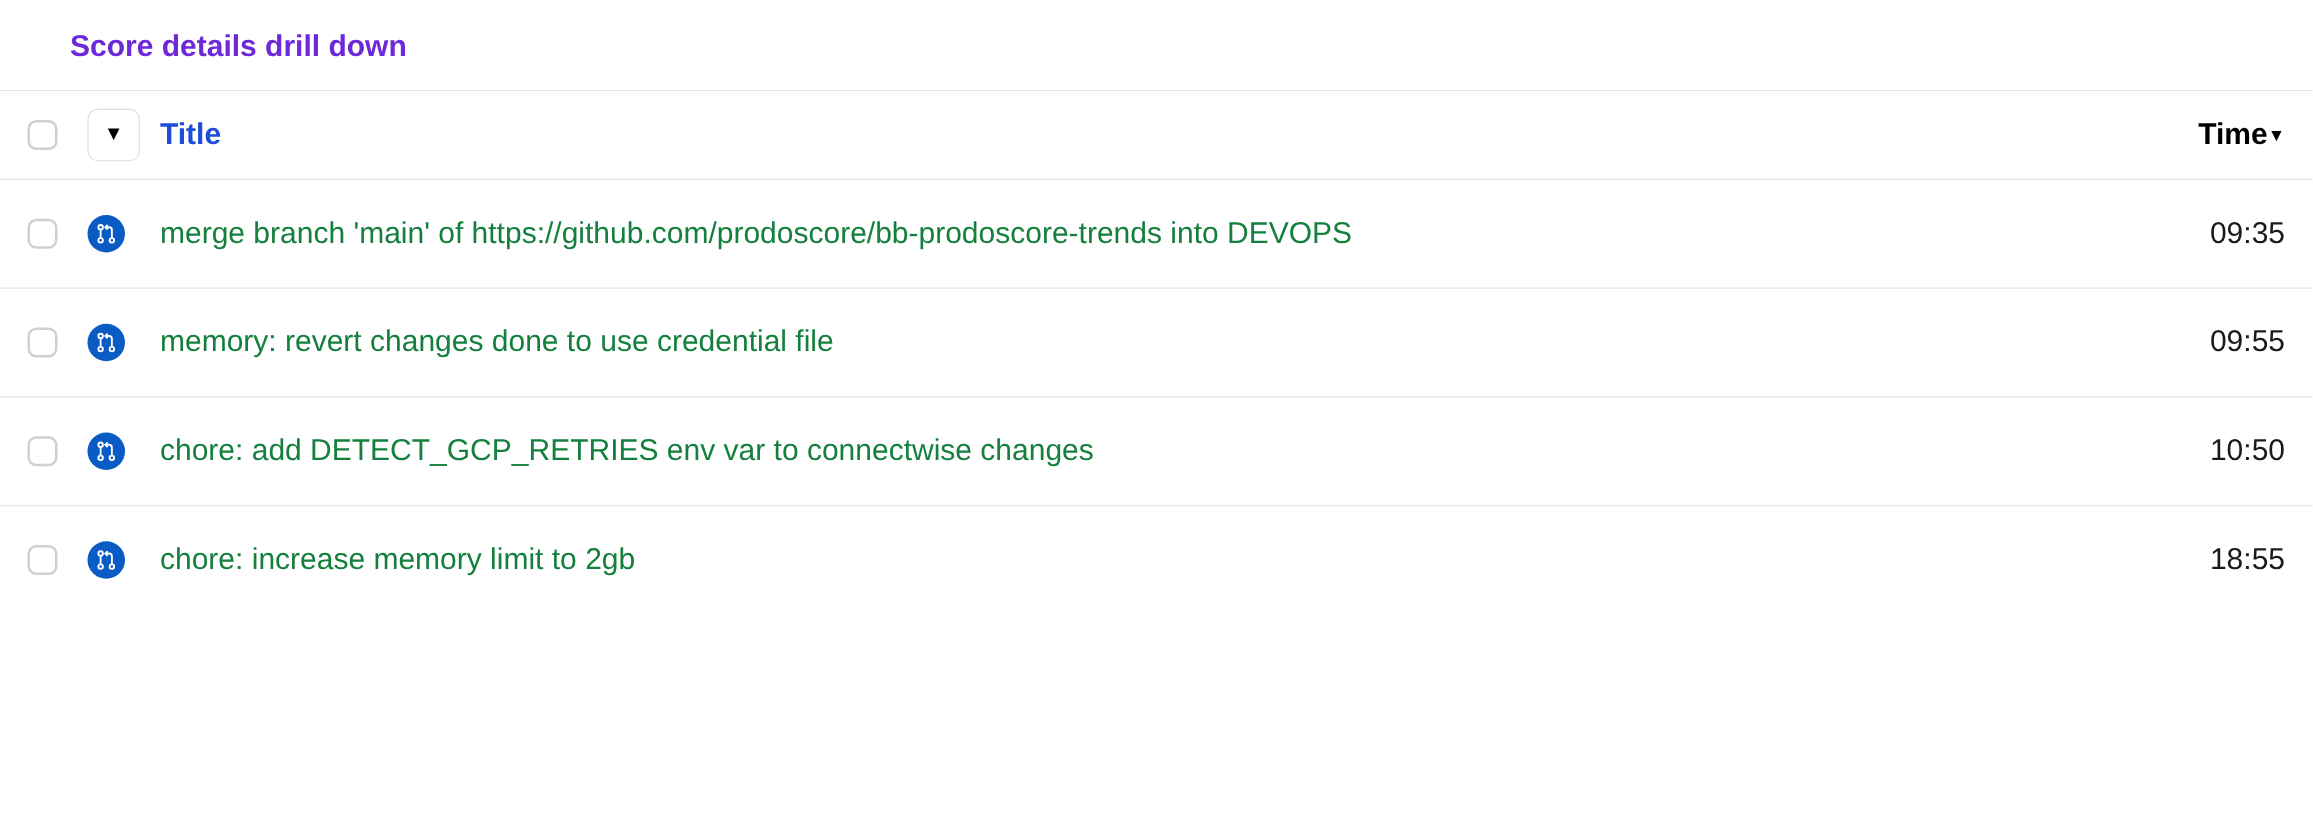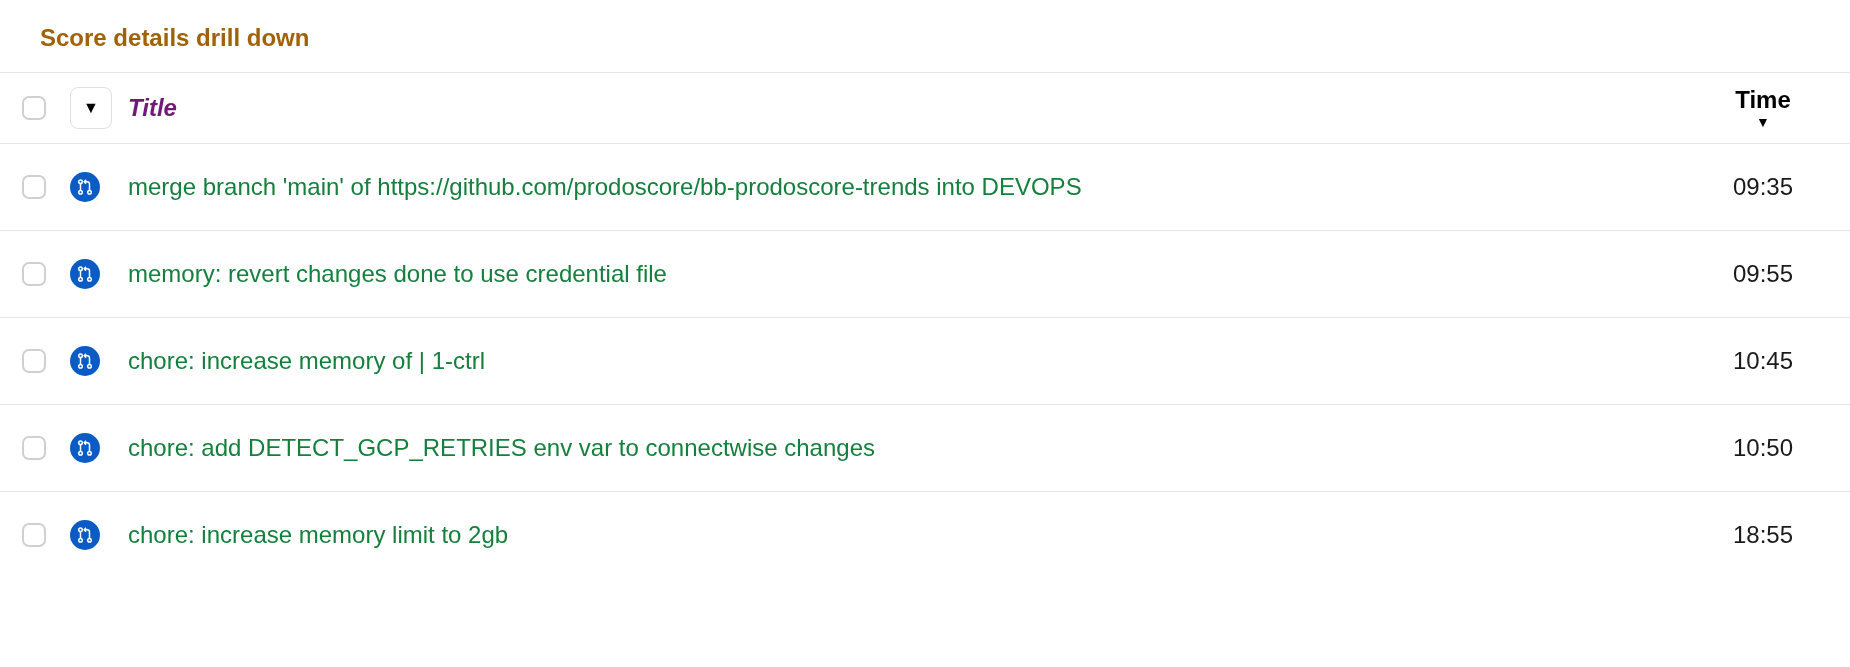--- a/index.html
+++ b/index.html
@@ -6,21 +6,22 @@
     body {
       font-family: -apple-system, BlinkMacSystemFont, "Segoe UI", Helvetica, Arial, sans-serif;
       background: #ffffff;
       color: #1a1a1a;
       font-size: 24px;
     }
     .page-title {
       font-weight: 700;
       font-size: 24px;
       padding: 24px 0 20px 40px;
-      color: #a16207;
+      color: #6d28d9;
+      margin-left: 16px;
     }
     .table {
       width: 100%;
       border-collapse: collapse;
     }
     .header-row {
       border-top: 1px solid #e5e5e5;
       border-bottom: 1px solid #e5e5e5;
     }
     .header-row td, .data-row td {
@@ -96,33 +97,31 @@
     .title-cell {
       flex: 1;
       font-size: 24px;
       color: #15803d;
       overflow: hidden;
       text-overflow: ellipsis;
       white-space: nowrap;
     }
     .header-row .title-cell {
       font-weight: 700;
-      color: #701a75;
-      font-style: italic;
+      color: #1d4ed8;
     }
     .time-cell {
       width: 130px;
       text-align: right;
       font-size: 24px;
       color: #1a1a1a;
       display: flex;
       align-items: center;
       justify-content: flex-end;
       gap: 0;
-      flex-direction: column;
     }
     .header-row .time-cell {
       font-weight: 700;
       color: #000;
       cursor: pointer;
     }
     .sort-caret {
       font-size: 14px;
       color: #000;
     }
@@ -202,43 +201,20 @@
               <path d="M13.5 2.5 L11 5 L13.5 7.5"></path>
             </svg>
           </div>
         </div>
         <div class="title-cell">memory: revert changes done to use credential file</div>
         <div class="time-cell">09:55</div>
       </div>
     </td>
   </tr>
 
-  <tr class="data-row">
-    <td>
-      <div class="row-inner">
-        <div class="checkbox-cell">
-          <div class="checkbox"></div>
-        </div>
-        <div class="icon-cell">
-          <div class="merge-icon">
-            <svg viewBox="0 0 24 24">
-              <circle cx="6" cy="5" r="2.4"></circle>
-              <circle cx="6" cy="19" r="2.4"></circle>
-              <circle cx="18" cy="19" r="2.4"></circle>
-              <path d="M6 7.4 L6 16.6"></path>
-              <path d="M12 5 L15 5 Q18 5 18 8 L18 16.6"></path>
-              <path d="M13.5 2.5 L11 5 L13.5 7.5"></path>
-            </svg>
-          </div>
-        </div>
-        <div class="title-cell">chore: increase memory of  | 1-ctrl</div>
-        <div class="time-cell">10:45</div>
-      </div>
-    </td>
-  </tr>
 
   <tr class="data-row">
     <td>
       <div class="row-inner">
         <div class="checkbox-cell">
           <div class="checkbox"></div>
         </div>
         <div class="icon-cell">
           <div class="merge-icon">
             <svg viewBox="0 0 24 24">

